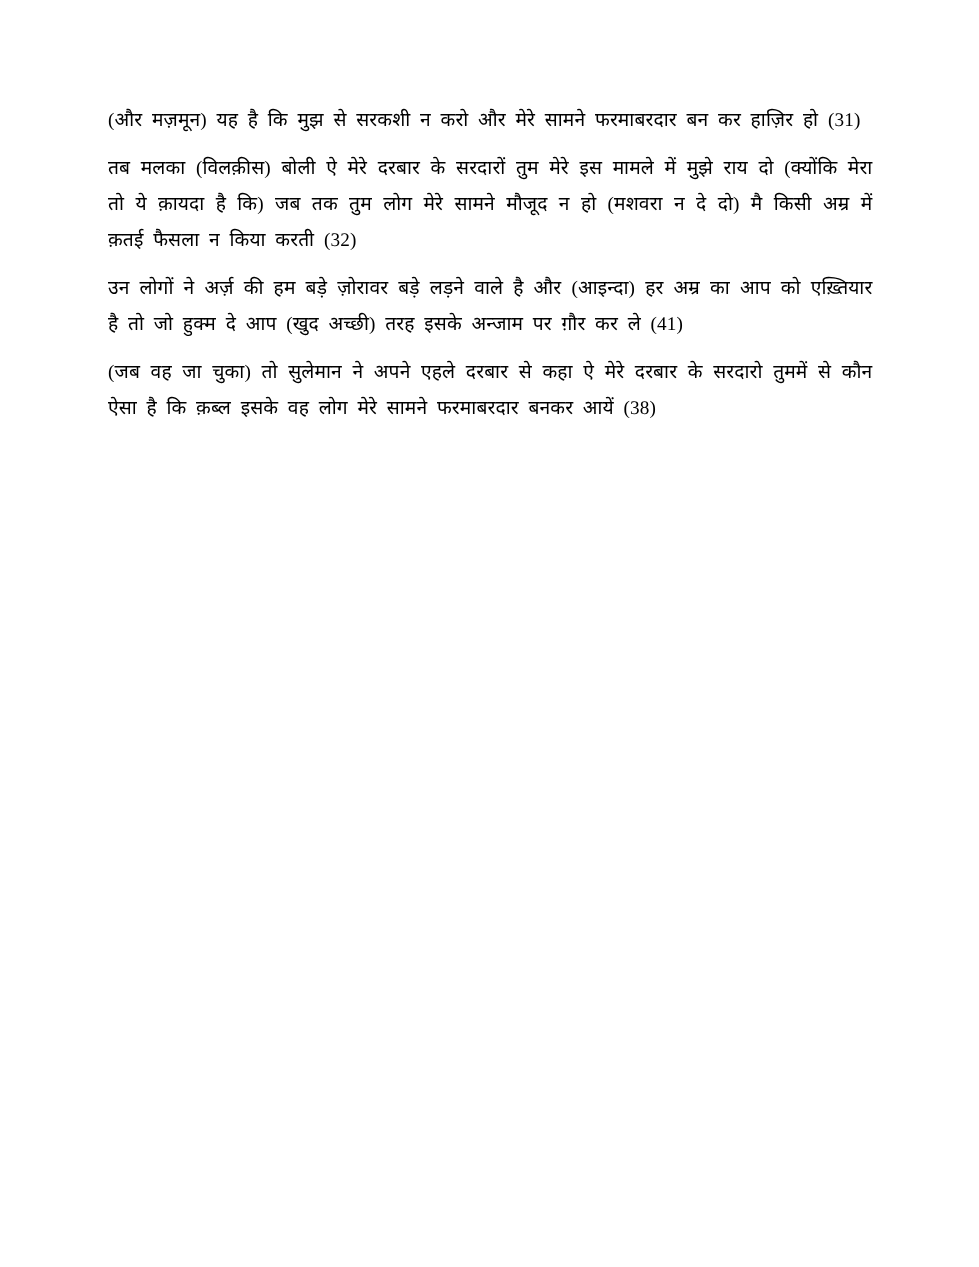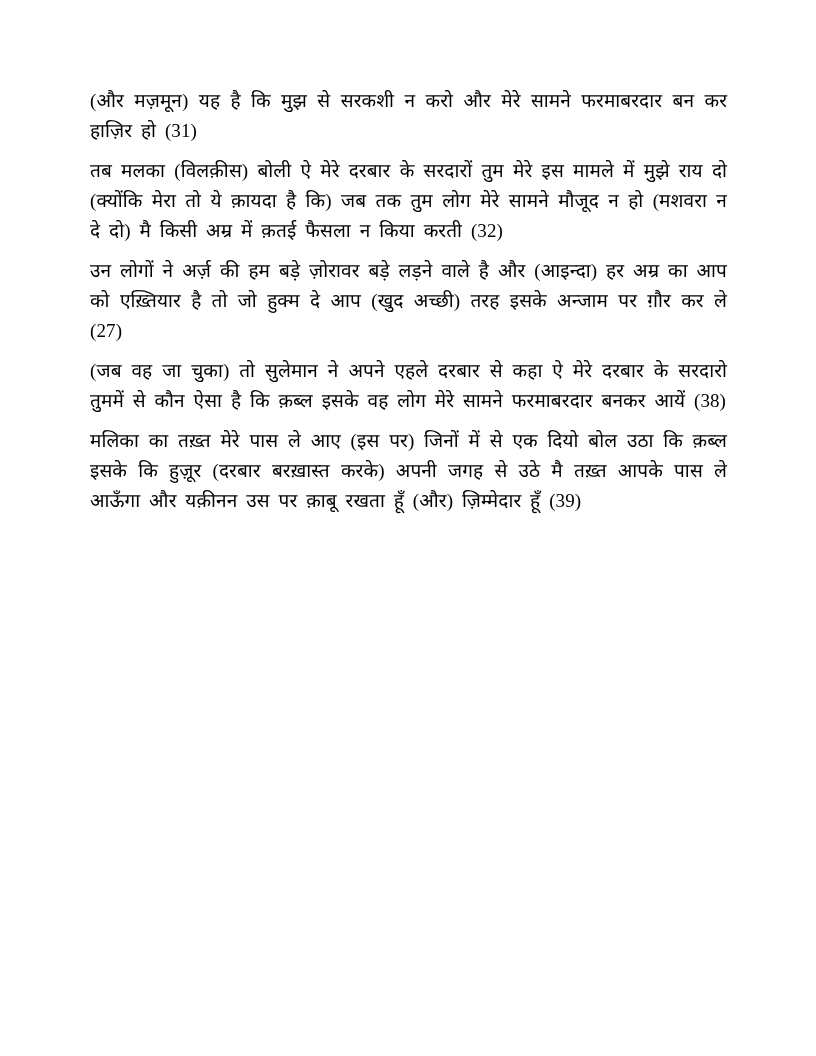--- a/index.html
+++ b/index.html
@@ -10,33 +10,32 @@
   .page {
     position: relative;
     width: 816px;
     height: 1056px;
     margin: 0 auto;
     background: #ffffff;
     box-sizing: border-box;
     padding: 86px 89px 0 90px;
     overflow: hidden;
     font-family: "Liberation Serif", "DejaVu Serif", serif;
-    font-size: 19px;
+    font-size: 16px;
     line-height: 30px;
     color: #000000;
   }
   .para {
     margin: 0 0 10px 0;
     text-align: justify;
     word-spacing: 4px;
     letter-spacing: 0.1px;
   }
 </style>
 </head>
 <body>
 
 <div class="page">
   <p class="para">(और मज़मून) यह है कि मुझ से सरकशी न करो और मेरे सामने फरमाबरदार बन कर हाज़िर हो (31)</p>
   <p class="para">तब मलका (विलक़ीस) बोली ऐ मेरे दरबार के सरदारों तुम मेरे इस मामले में मुझे राय दो (क्योंकि मेरा तो ये क़ायदा है कि) जब तक तुम लोग मेरे सामने मौजूद न हो (मशवरा न दे दो) मै किसी अम्र में क़तई फैसला न किया करती (32)</p>
-  <p class="para">उन लोगों ने अर्ज़ की हम बड़े ज़ोरावर बड़े लड़ने वाले है और (आइन्दा) हर अम्र का आप को एख़्तियार है तो जो हुक्म दे आप (खुद अच्छी) तरह इसके अन्जाम पर ग़ौर कर ले (27)</p>
+  <p class="para">उन लोगों ने अर्ज़ की हम बड़े ज़ोरावर बड़े लड़ने वाले है और (आइन्दा) हर अम्र का आप को एख़्तियार है तो जो हुक्म दे आप (खुद अच्छी) तरह इसके अन्जाम पर ग़ौर कर ले (41)</p>
   <p class="para">(जब वह जा चुका) तो सुलेमान ने अपने एहले दरबार से कहा ऐ मेरे दरबार के सरदारो तुममें से कौन ऐसा है कि क़ब्ल इसके वह लोग मेरे सामने फरमाबरदार बनकर आयें (38)</p>
-  <p class="para">मलिका का तख़्त मेरे पास ले आए (इस पर) जिनों में से एक दियो बोल उठा कि क़ब्ल इसके कि हुज़ूर (दरबार बरख़ास्त करके) अपनी जगह से उठे मै तख़्त आपके पास ले आऊँगा और यक़ीनन उस पर क़ाबू रखता हूँ (और) ज़िम्मेदार हूँ (39)</p>
 </div>
 
 </body></html>

